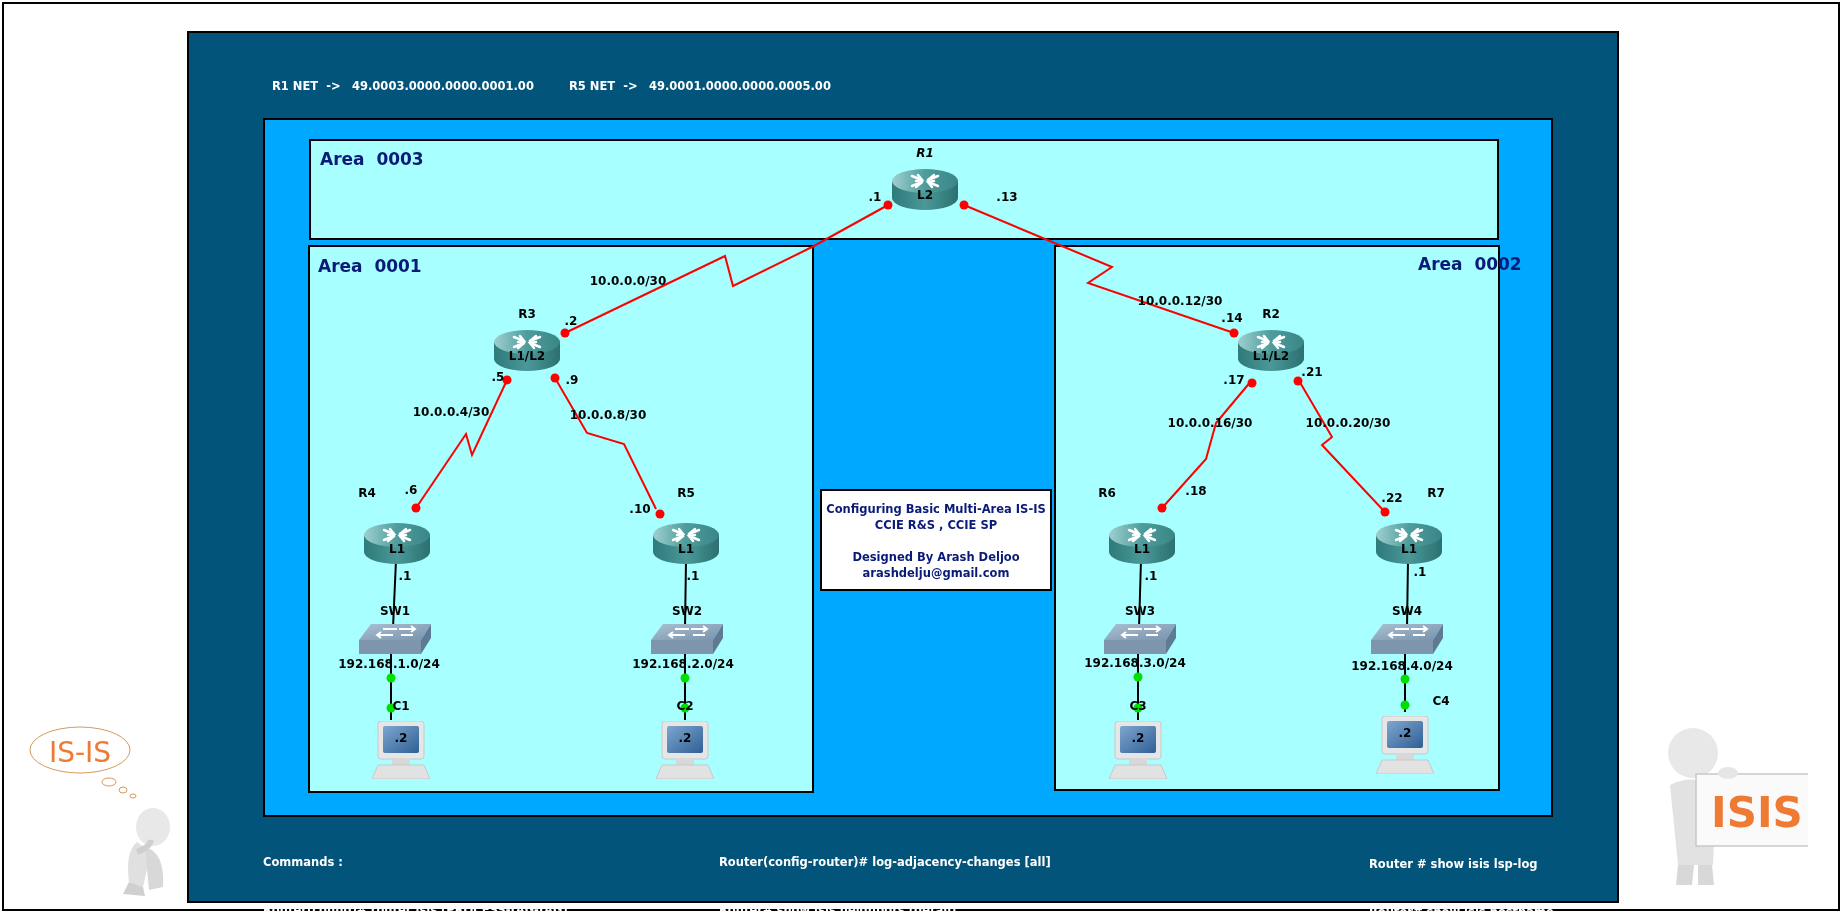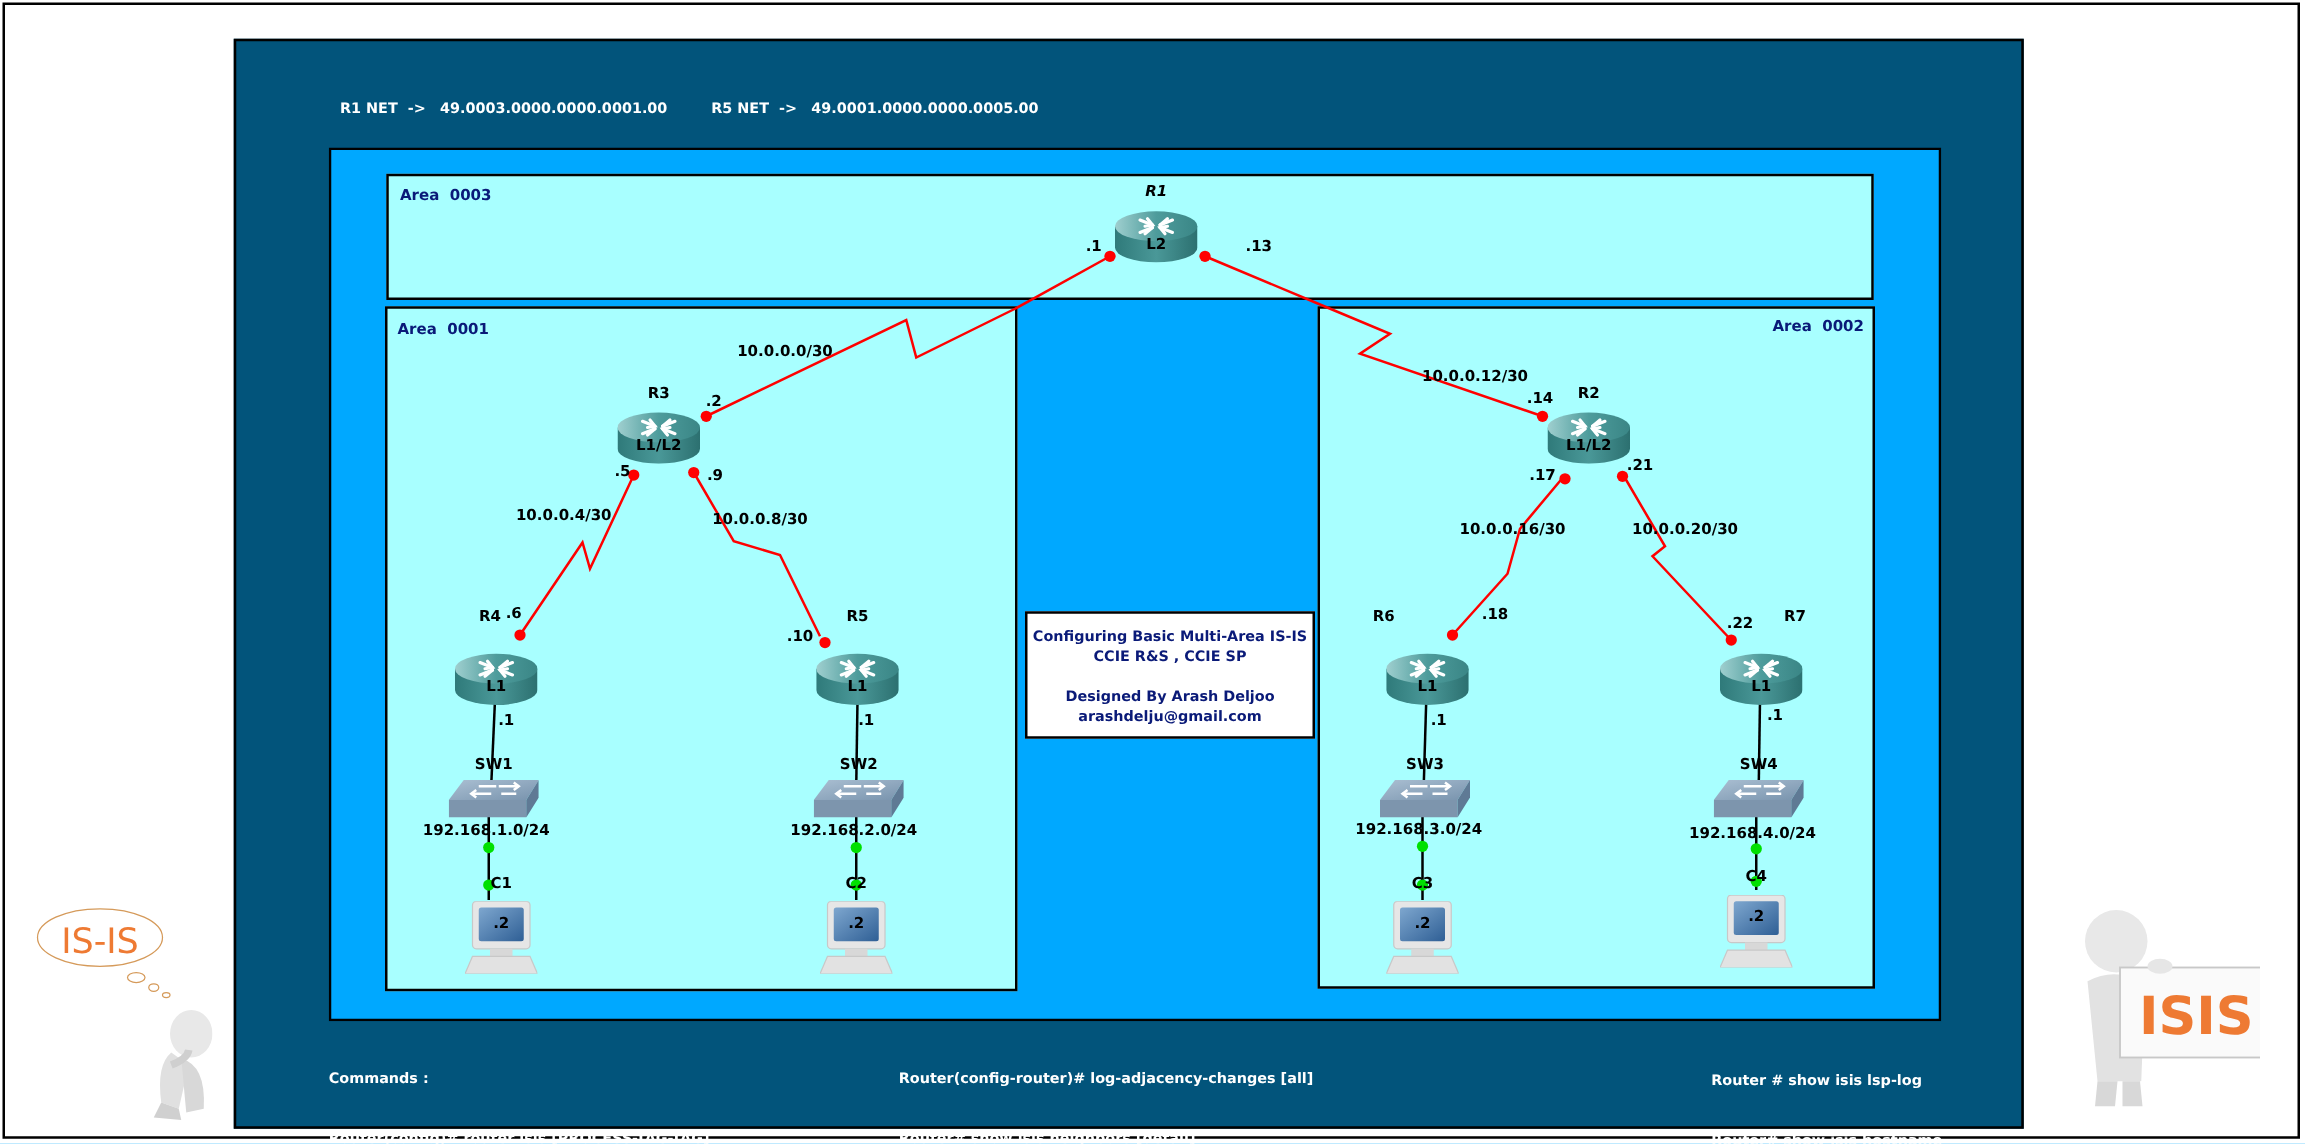--- a/index.html
+++ b/index.html
@@ -1,21 +1,21 @@
 <!DOCTYPE html>
 <html><head>
 <meta charset="utf-8">
 <style>
   html,body{margin:0;padding:0;}
   body{width:1844px;height:915px;background:#fff;position:relative;overflow:hidden;font-family:"DejaVu Sans",sans-serif;}
   .page-border{position:absolute;left:2px;top:2px;width:1838px;height:909px;border:2px solid #000;box-sizing:border-box;}
   .outer{position:absolute;left:187px;top:31px;width:1432px;height:872px;background:#02547b;border:2px solid #000;box-sizing:border-box;}
   .inner{position:absolute;left:263px;top:118px;width:1290px;height:699px;background:#00a8ff;border:2px solid #000;box-sizing:border-box;}
   .area{position:absolute;background:#a8ffff;border:2px solid #000;box-sizing:border-box;}
-  .area-label{position:absolute;font-weight:bold;font-size:12px;color:#0a1a78;white-space:pre;text-align:right;}
+  .area-label{position:absolute;font-weight:bold;font-size:17px;color:#0a1a78;white-space:pre;text-align:right;}
   .net{position:absolute;color:#fff;font-weight:bold;font-size:11.5px;white-space:pre;line-height:16px;}
   .cmd{position:absolute;color:#fff;font-weight:bold;font-size:11.5px;line-height:16px;white-space:pre;}
   .lbl{position:absolute;font-weight:bold;font-size:12px;color:#000;white-space:nowrap;transform:translate(-50%,-50%);}
   .info{position:absolute;left:820px;top:489px;width:232px;height:102px;background:#fff;border:2px solid #000;box-sizing:border-box;text-align:center;color:#0a1a78;font-weight:bold;font-size:11.5px;line-height:16px;padding-top:10px;}
   svg.links{position:absolute;left:0;top:0;}
   .device{position:absolute;transform:translate(-50%,-50%);}
   .dev-text{position:absolute;font-weight:bold;font-size:12px;color:#000;left:50%;transform:translateX(-50%);white-space:nowrap;}
   .mascot{position:absolute;}
 </style>
 </head>
@@ -171,21 +171,21 @@
       <use href="#routerShape"></use>
     </svg>
   <div class="dev-text" style="top:-22px;">R2</div>
   <div class="dev-text" style="top:20px;">L1/L2</div>
 </div>
 
 <div class="device" style="left:397px;top:543px;width:66px;height:42px;">
   <svg width="66" height="42">
       <use href="#routerShape"></use>
     </svg>
-  <div class="dev-text" style="top:-36px;left:3px;margin-left:25px;">R4</div>
+  <div class="dev-text" style="top:-36px;left:3px;">R4</div>
   <div class="dev-text" style="top:20px;">L1</div>
 </div>
 
 <div class="device" style="left:686px;top:543px;width:66px;height:42px;">
   <svg width="66" height="42">
       <use href="#routerShape"></use>
     </svg>
   <div class="dev-text" style="top:-36px;">R5</div>
   <div class="dev-text" style="top:20px;">L1</div>
 </div>
@@ -249,21 +249,21 @@
   <svg width="58" height="58">
       <use href="#pcShape"></use>
     </svg>
   <div class="dev-text" style="top:-22px;">C3</div>
   <div class="dev-text" style="top:10px;">.2</div>
 </div>
 <div class="device" style="left:1405px;top:745px;width:58px;height:58px;">
   <svg width="58" height="58">
       <use href="#pcShape"></use>
     </svg>
-  <div class="dev-text" style="top:-22px;">C4</div>
+  <div class="dev-text" style="top:-22px;margin-left:36px;">C4</div>
   <div class="dev-text" style="top:10px;">.2</div>
 </div>
 
 <div class="lbl" style="left:628px;top:281px;">10.0.0.0/30</div>
 <div class="lbl" style="left:1180px;top:301px;">10.0.0.12/30</div>
 <div class="lbl" style="left:451px;top:412px;">10.0.0.4/30</div>
 <div class="lbl" style="left:608px;top:415px;">10.0.0.8/30</div>
 <div class="lbl" style="left:1210px;top:423px;">10.0.0.16/30</div>
 <div class="lbl" style="left:1348px;top:423px;">10.0.0.20/30</div>
 <div class="lbl" style="left:389px;top:664px;">192.168.1.0/24</div>

